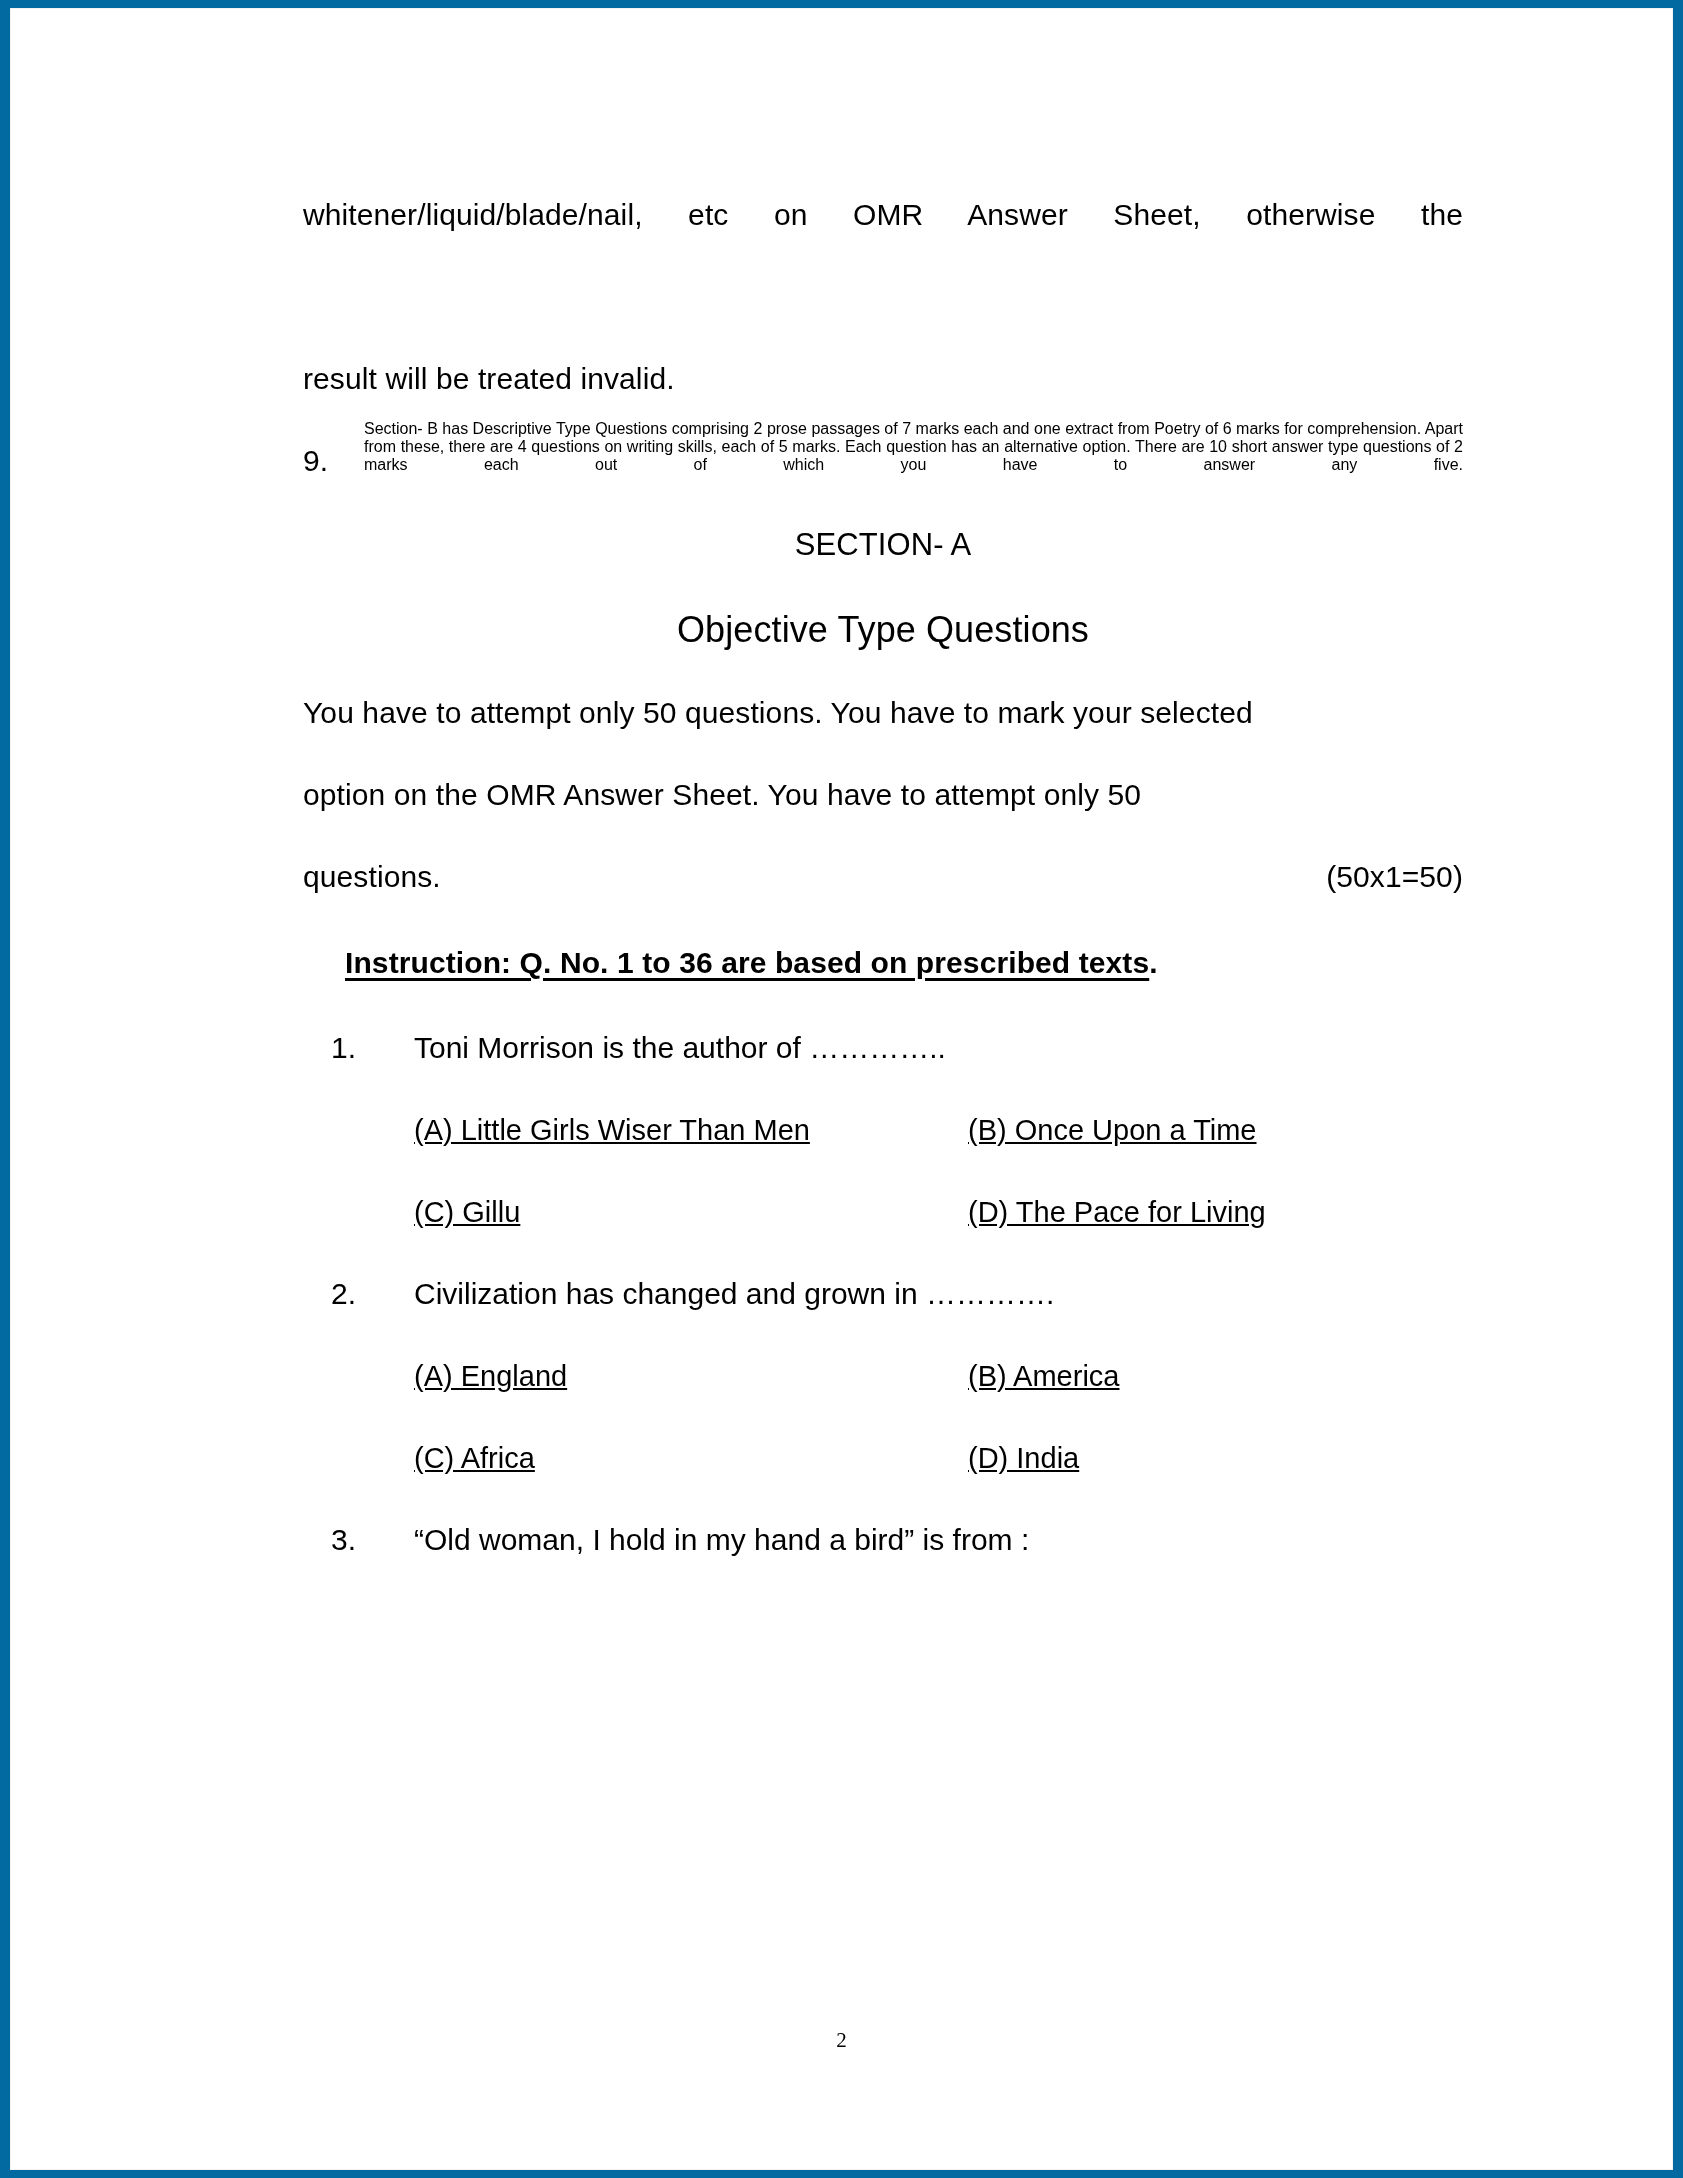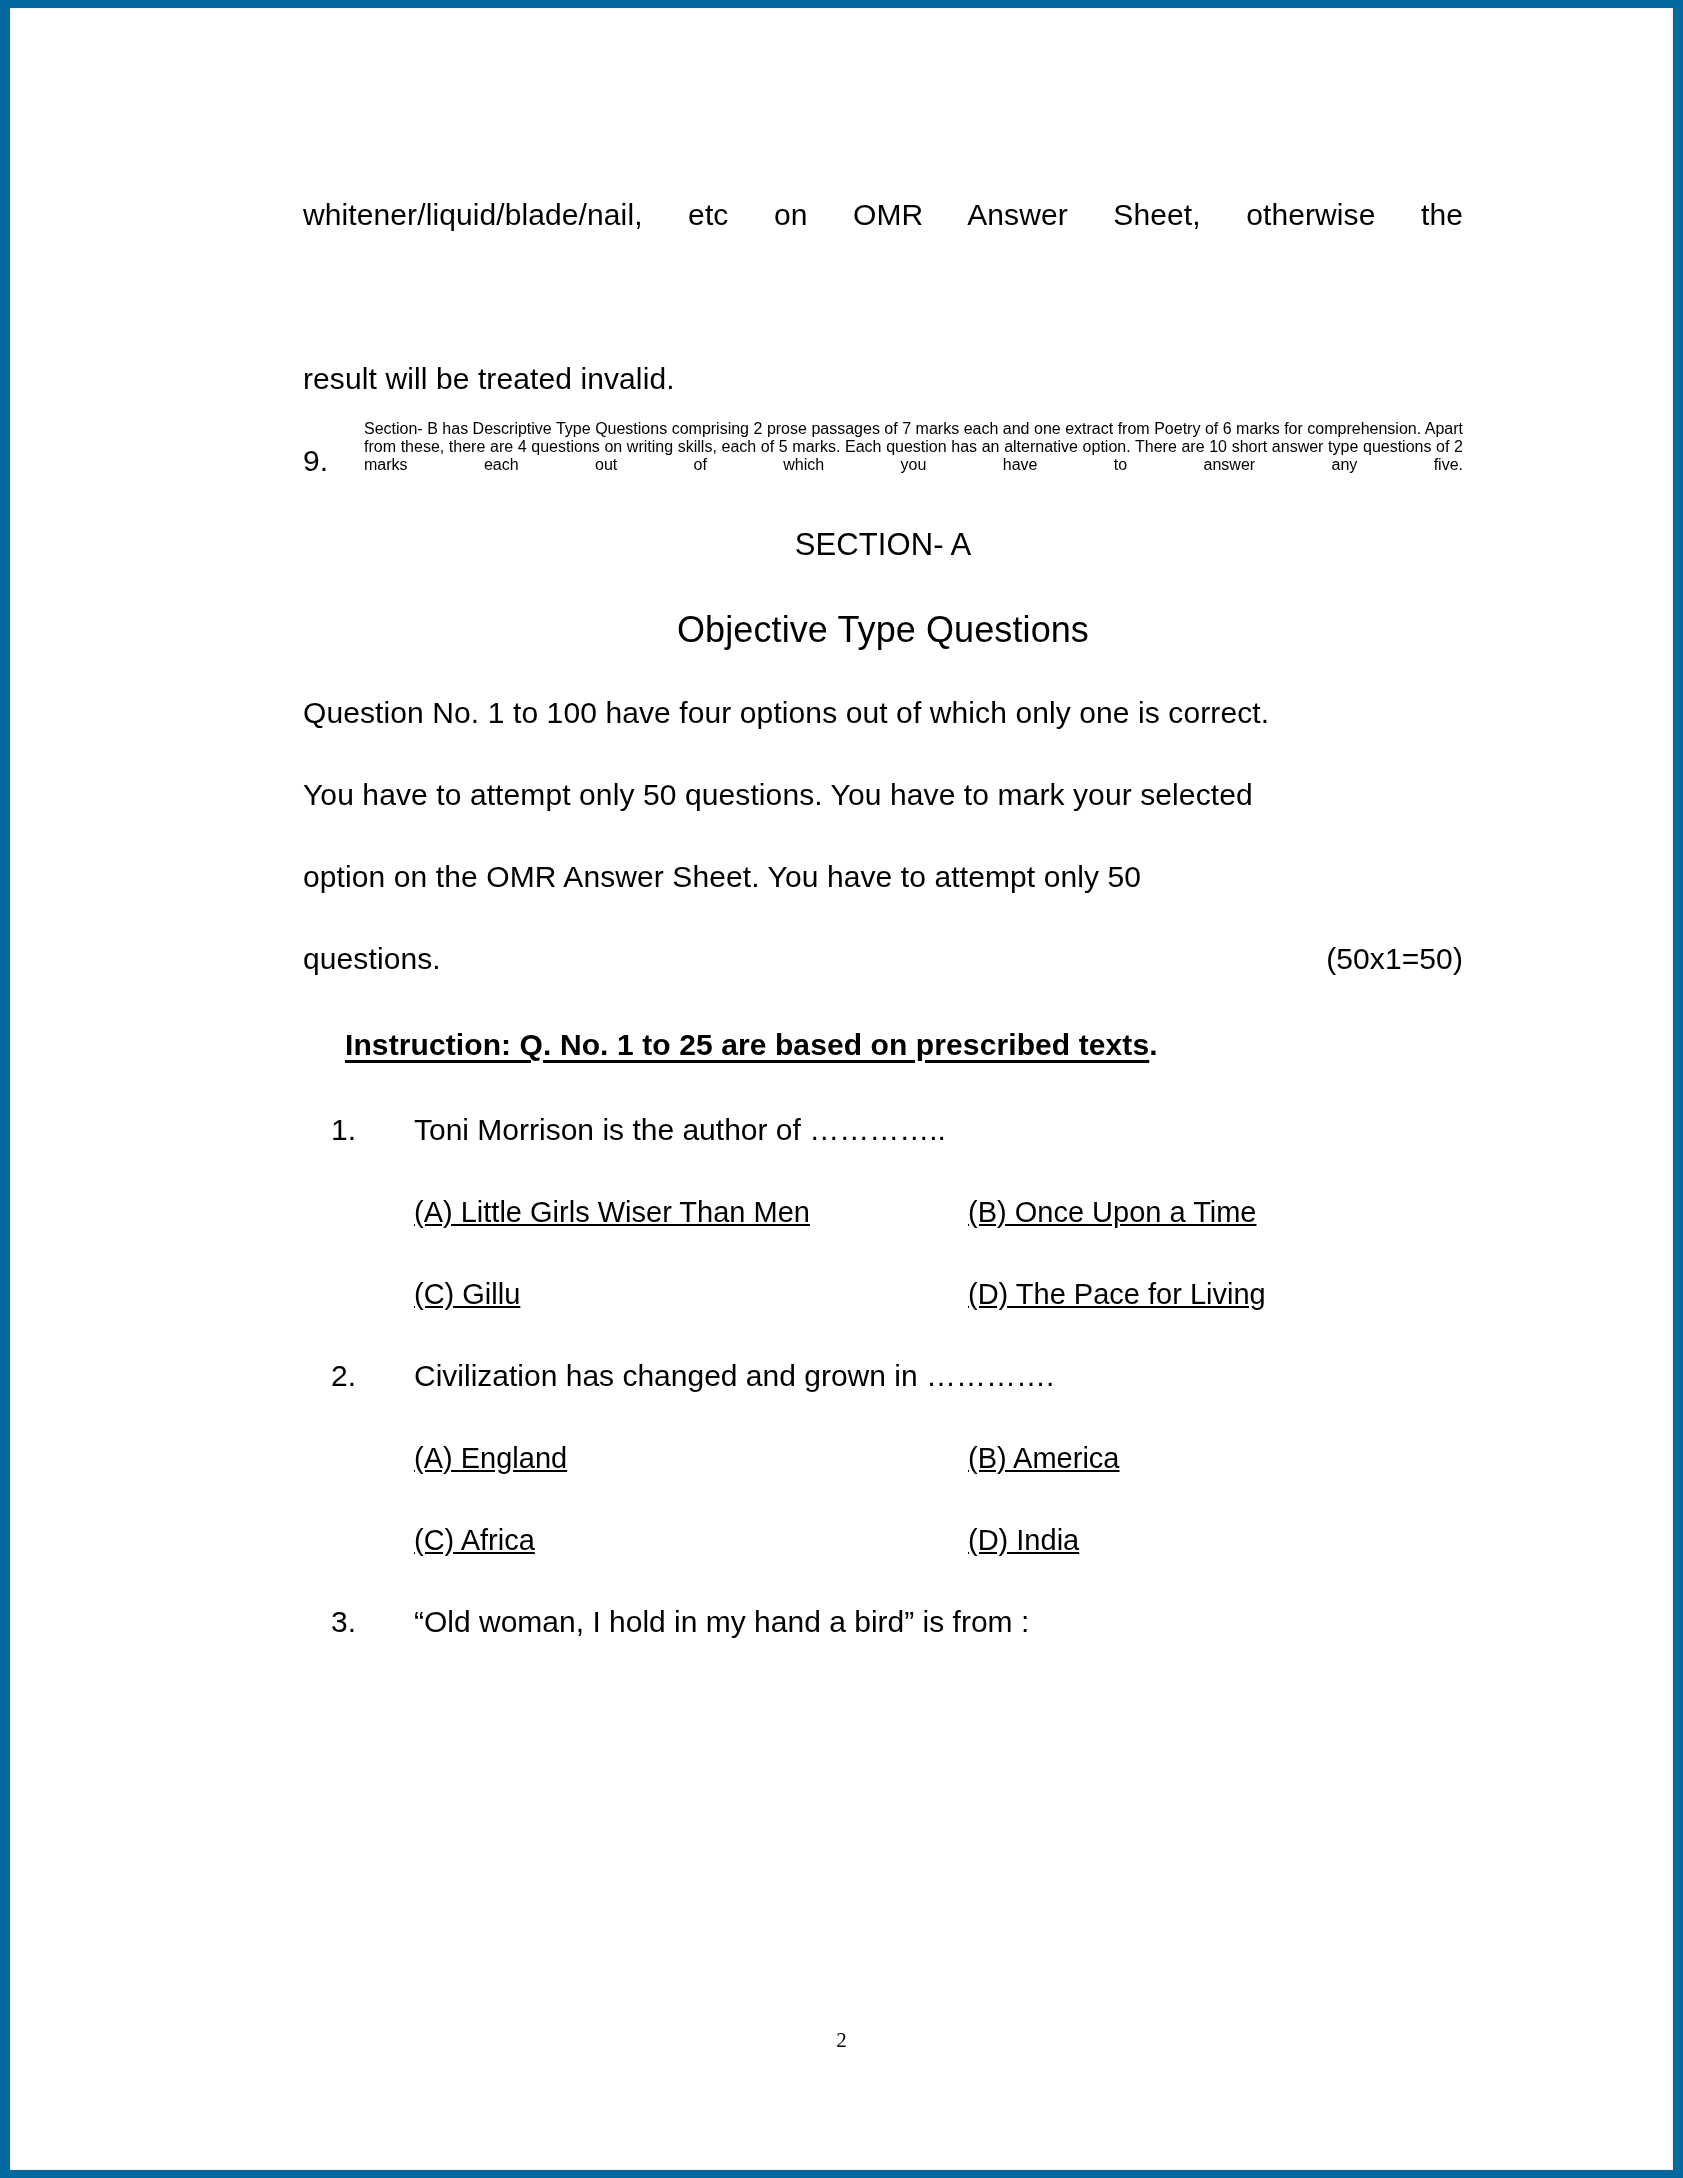--- a/index.html
+++ b/index.html
@@ -163,29 +163,28 @@
       <p class="noindent">result will be treated invalid.</p>
 
       <div class="numitem">
         <div class="num">9.</div>
         <div class="body">Section- B has Descriptive Type Questions comprising 2 prose passages of 7 marks each and one extract from Poetry of 6 marks for comprehension. Apart from these, there are 4 questions on writing skills, each of 5 marks. Each question has an alternative option. There are 10 short answer type questions of 2 marks each out of which you have to answer any five.</div>
       </div>
 
       <p class="centered heading-section"><span class="uline">SECTION- A</span></p>
       <p class="centered heading-sub"><span class="uline">Objective Type Questions</span></p>
 
-      <p class="noindent">Question No. 1 to 100 have four options out of which only one is correct.</p>
       <p class="noindent">You have to attempt only 50 questions. You have to mark your selected</p>
       <p class="noindent">option on the OMR Answer Sheet. You    have    to    attempt    only    50</p>
       <div class="line marks-line">
         <span>questions.</span>
         <span>(50x1=50)</span>
       </div>
 
-      <p class="instruction"><span class="ul">Instruction: Q. No. 1 to 25 are based on prescribed texts</span><span>.</span></p>
+      <p class="instruction"><span class="ul">Instruction: Q. No. 1 to 36 are based on prescribed texts</span><span>.</span></p>
 
       <div class="q">
         <div class="q-stem">
           <span class="qnum">1.</span>
           <span class="qtext">Toni Morrison is the author of …………..</span>
         </div>
         <div class="opt-row">
           <span class="opt opt-a">(A) Little Girls Wiser Than Men</span>
           <span class="opt opt-b">(B) Once Upon a Time</span>
         </div>

